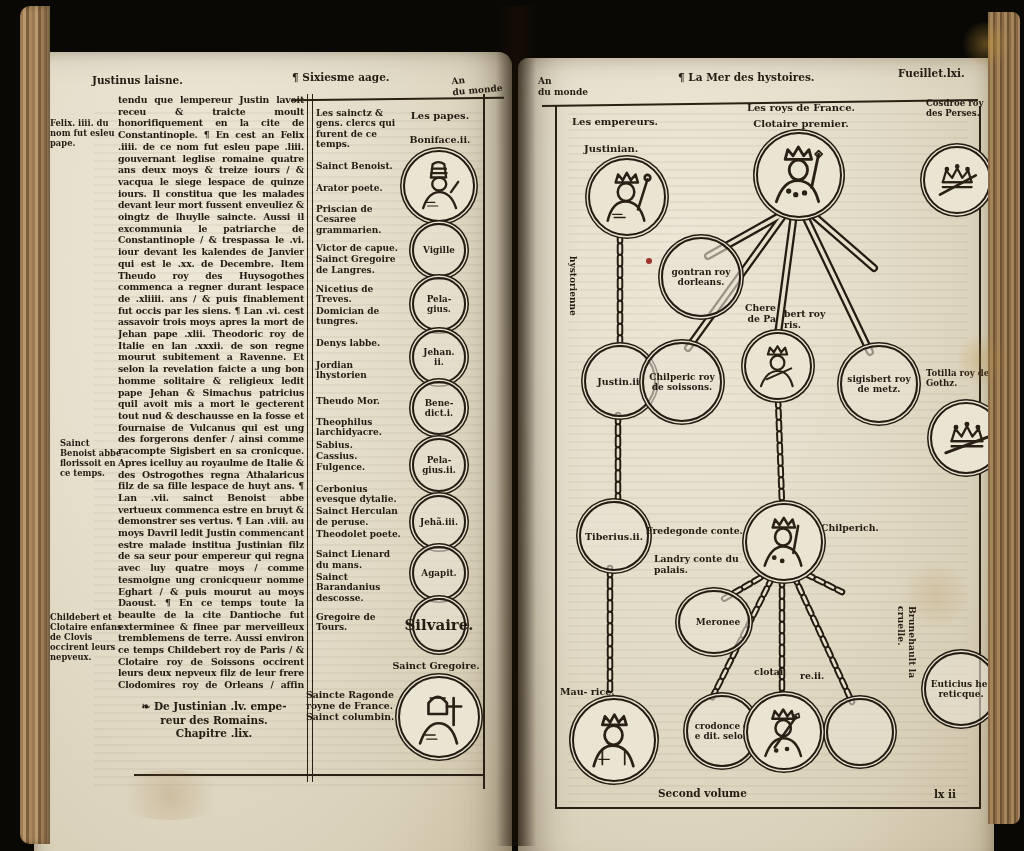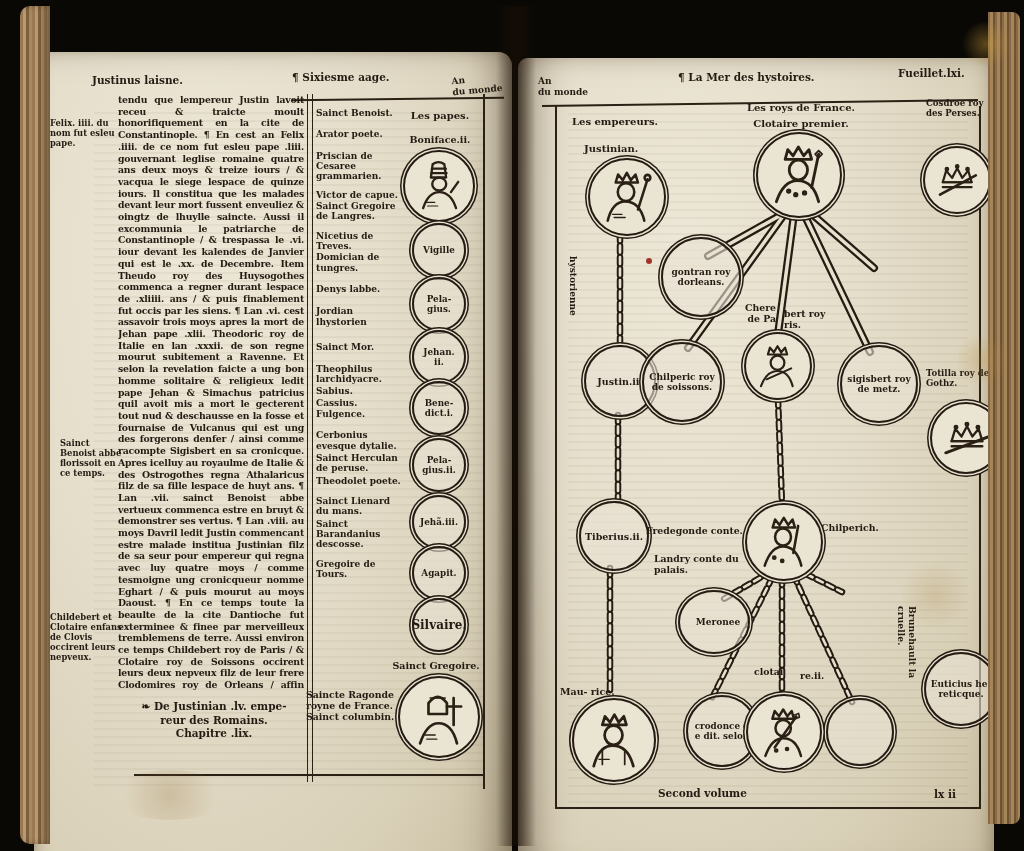--- a/index.html
+++ b/index.html
@@ -63,30 +63,31 @@
     <div class="txt body-col" style="left:84px;top:42px;width:186px;height:598px;">tendu que lempereur Justin lavoit receu &amp; traicte moult honorifiquement en la cite de Constantinople. ¶ En cest an Felix .iiii. de ce nom fut esleu pape .liii. gouvernant leglise romaine quatre ans deux moys &amp; treize iours / &amp; vacqua le siege lespace de quinze iours. Il constitua que les malades devant leur mort fussent enveuliez &amp; oingtz de lhuylle saincte. Aussi il excommunia le patriarche de Constantinople / &amp; trespassa le .vi. iour devant les kalendes de Janvier qui est le .xx. de Decembre. Item Theudo roy des Huysogothes commenca a regner durant lespace de .xliiii. ans / &amp; puis finablement fut occis par les siens. ¶ Lan .vi. cest assavoir trois moys apres la mort de Jehan pape .xlii. Theodoric roy de Italie en lan .xxxii. de son regne mourut subitement a Ravenne. Et selon la revelation faicte a ung bon homme solitaire &amp; religieux ledit pape Jehan &amp; Simachus patricius quil avoit mis a mort le gecterent tout nud &amp; deschausse en la fosse et fournaise de Vulcanus qui est ung des forgerons denfer / ainsi comme racompte Sigisbert en sa cronicque. Apres icelluy au royaulme de Italie &amp; des Ostrogothes regna Athalaricus filz de sa fille lespace de huyt ans. ¶ Lan .vii. sainct Benoist abbe vertueux commenca estre en bruyt &amp; demonstrer ses vertus. ¶ Lan .viii. au moys Davril ledit Justin commencant estre malade institua Justinian filz de sa seur pour empereur qui regna avec luy quatre moys / comme tesmoigne ung cronicqueur nomme Eghart / &amp; puis mourut au moys Daoust. ¶ En ce temps toute la beaulte de la cite Dantioche fut exterminee &amp; finee par merveilleux tremblemens de terre. Aussi environ ce temps Childebert roy de Paris / &amp; Clotaire roy de Soissons occirent leurs deux nepveux filz de leur frere Clodomires roy de Orleans / affin que le royaulme retournast a eulx.</div>
     <div class="txt bold pre cen" style="left:92px;top:648px;width:176px;font-size:10.5px;line-height:1.3;">❧ De Justinian .lv. empe-
 reur des Romains.
 Chapitre .lix.</div>
 
     <div class="dvrule" style="left:273px;top:42px;height:688px;"></div>
     <div class="vrule" style="left:449px;top:42px;height:695px;"></div>
     <div class="rule" style="left:100px;top:722px;width:350px;"></div>
 
     <div class="slist" style="left:282px;top:56px;width:86px;">
+      <div class="it" style="margin-bottom:12px;">Les sainctz &amp; gens. clercs qui furent de ce temps.</div>
       <div class="it" style="margin-bottom:11px;">Sainct Benoist.</div>
       <div class="it" style="margin-bottom:11px;">Arator poete.</div>
       <div class="it" style="margin-bottom:8px;">Priscian de Cesaree grammarien.</div>
       <div class="it" style="margin-bottom:1px;">Victor de capue.</div>
       <div class="it" style="margin-bottom:9px;">Sainct Gregoire de Langres.</div>
       <div class="it" style="margin-bottom:1px;">Nicetius de Treves.</div>
       <div class="it" style="margin-bottom:11px;">Domician de tungres.</div>
       <div class="it" style="margin-bottom:12px;">Denys labbe.</div>
       <div class="it" style="margin-bottom:15px;">Jordian lhystorien</div>
-      <div class="it" style="margin-bottom:11px;">Sainct Mor.</div>
+      <div class="it" style="margin-bottom:11px;">Theudo Mor.</div>
       <div class="it" style="margin-bottom:2px;">Theophilus larchidyacre.</div>
       <div class="it" style="margin-bottom:1px;">Sabius.</div>
       <div class="it" style="margin-bottom:1px;">Cassius.</div>
       <div class="it" style="margin-bottom:11px;">Fulgence.</div>
       <div class="it" style="margin-bottom:2px;">Cerbonius evesque dytalie.</div>
       <div class="it" style="margin-bottom:2px;">Sainct Herculan de peruse.</div>
       <div class="it" style="margin-bottom:10px;">Theodolet poete.</div>
       <div class="it" style="margin-bottom:2px;">Sainct Lienard du mans.</div>
       <div class="it" style="margin-bottom:9px;">Sainct Barandanius descosse.</div>
       <div class="it">Gregoire de Tours.</div>
@@ -111,21 +112,21 @@
     <div class="node pre" style="left:378px;top:225px;width:50px;height:50px;font-size:8.8px;">Pela-
 gius.</div>
     <div class="node pre" style="left:378px;top:278px;width:50px;height:50px;font-size:8.8px;">Jehan.
 ii.</div>
     <div class="node pre" style="left:378px;top:329px;width:50px;height:50px;font-size:8.8px;">Bene-
 dict.i.</div>
     <div class="node pre" style="left:378px;top:386px;width:50px;height:50px;font-size:8.8px;">Pela-
 gius.ii.</div>
     <div class="node pre" style="left:378px;top:443px;width:50px;height:50px;font-size:8.8px;">Jehã.iii.</div>
     <div class="node pre" style="left:378px;top:494px;width:50px;height:50px;font-size:8.8px;">Agapit.</div>
-    <div class="node pre" style="left:378px;top:546px;width:50px;height:50px;font-size:12px;">Silvaire.</div>
+    <div class="node pre" style="left:378px;top:546px;width:50px;height:50px;font-size:15px;">Silvaire.</div>
     <div class="txt bold cen" style="left:354px;top:608px;width:96px;font-size:9.5px;">Sainct Gregoire.</div>
     <div class="medal" style="left:364px;top:624px;width:78px;height:78px;">
       <svg viewBox="0 0 40 40" class="woodcut">
         <path d="M14 12 q5.5 -7.5 11 0 l0 6.5 h-11 z"></path>
           <path d="M15 9 h9" stroke-width=".9"></path>
         <path d="M29 9 v16 M25 14 h8.5"></path>
         <path d="M9 36 q4 -12 11 -12 q8 0 11 12"></path>
         <path d="M12 31 h6 M13 33.5 h6" stroke-width=".8"></path>
       </svg>
     </div>

